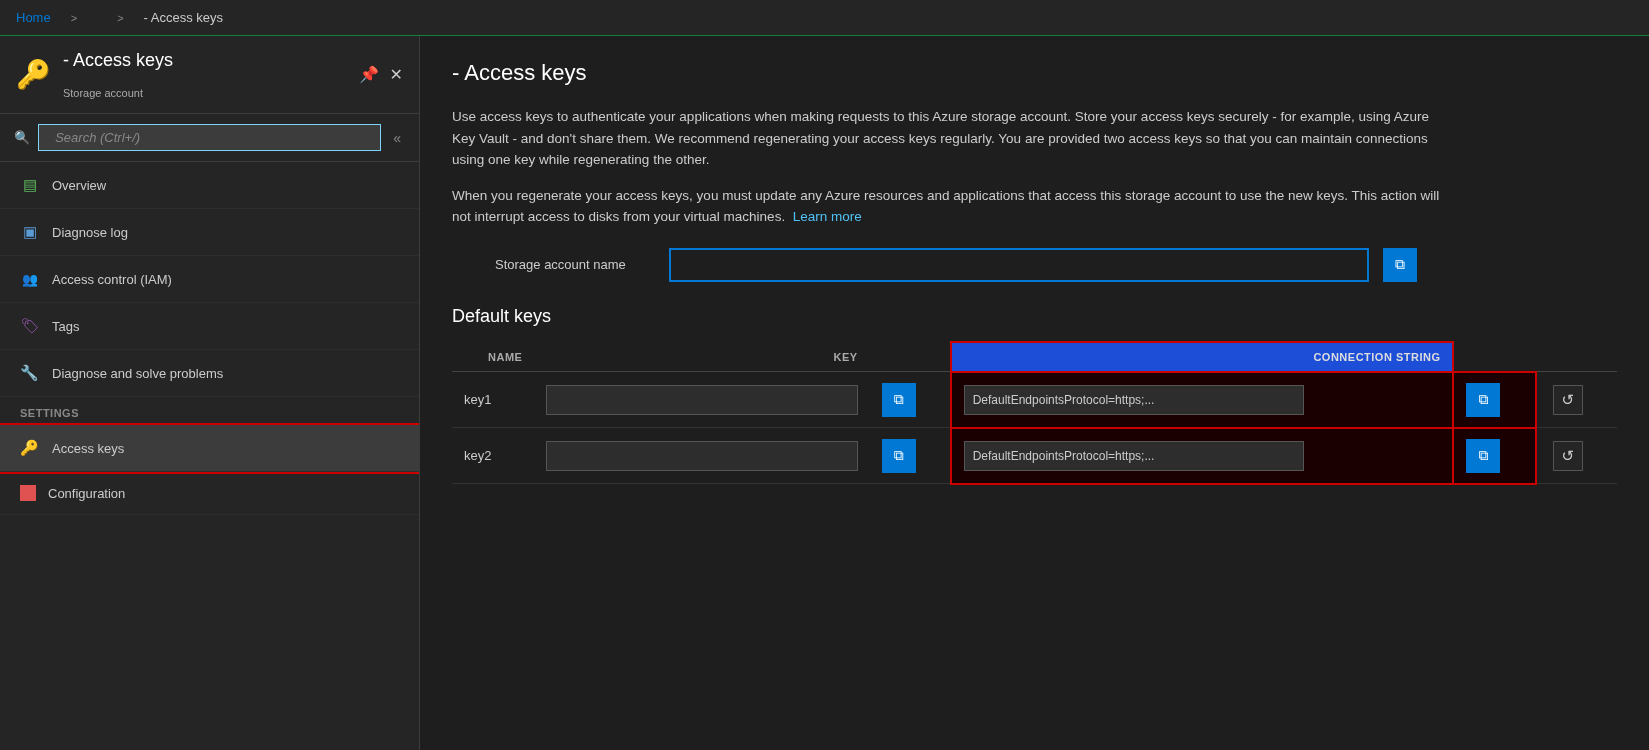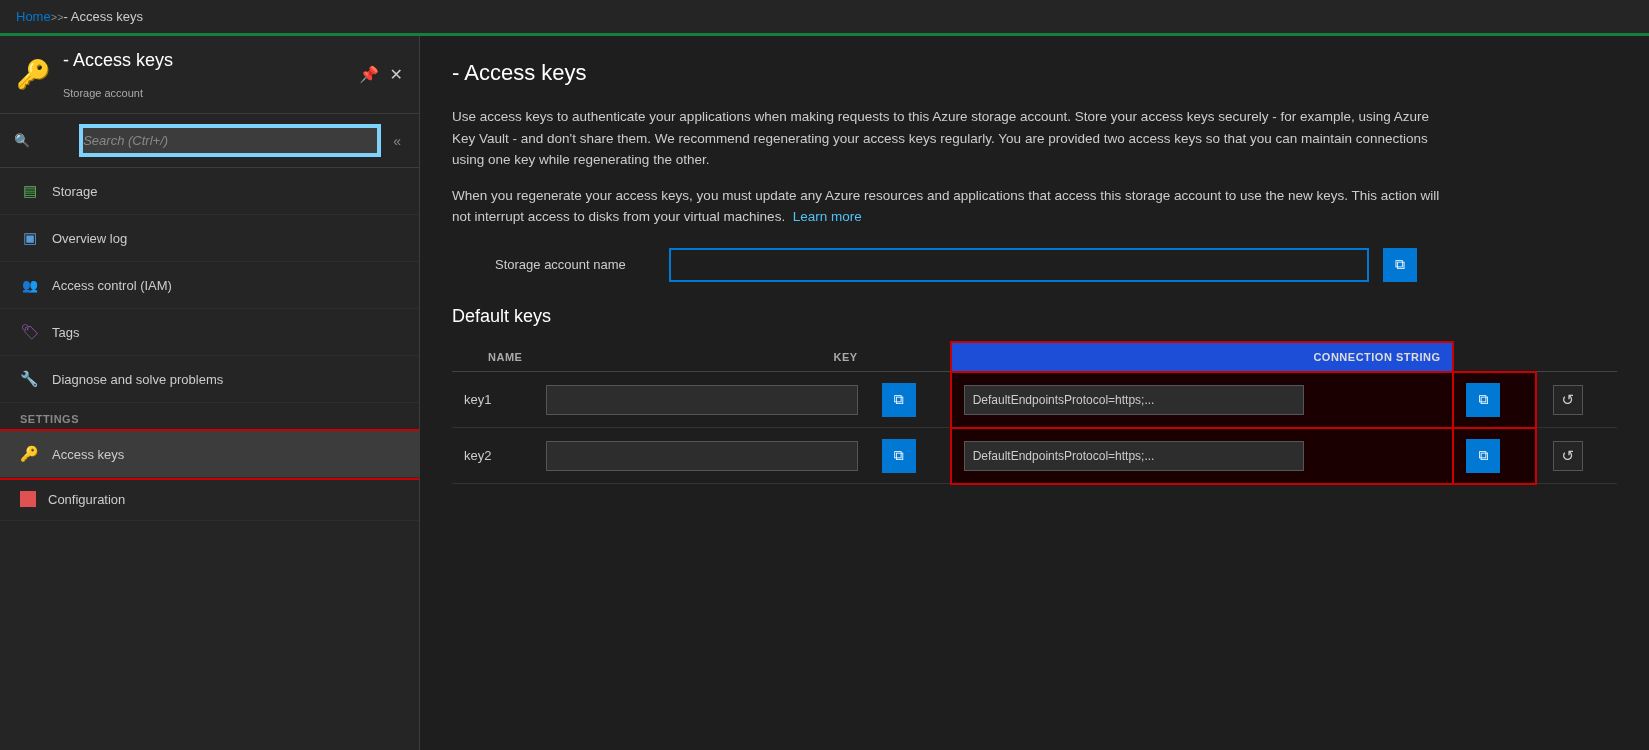--- a/index.html
+++ b/index.html
@@ -13,24 +13,24 @@
       overflow: hidden;
       display: flex;
       flex-direction: column;
     }
     
     .top-bar {
       background: #252526;
       padding: 8px 16px;
       display: flex;
       align-items: center;
-      gap: 0;
+      gap: 20px;
       font-size: 13px;
       color: #0078d4;
-      border-bottom: 3px solid #15803d;
+      border-bottom: 1px solid #15803d;
       min-height: 36px;
     }
     .top-bar .breadcrumb-home {
       color: #0078d4;
       cursor: pointer;
     }
     .top-bar .breadcrumb-sep {
       color: #888;
       font-size: 11px;
     }
@@ -91,28 +91,27 @@
     
     .sidebar-search {
       padding: 10px 14px;
       display: flex;
       align-items: center;
       gap: 8px;
       border-bottom: 1px solid #3c3c3c;
     }
     .sidebar-search input {
       background: #3c3c3c;
-      border: 4px solid #7dd3fc;
-      color: #cccccc;
-      padding: 5px 0;
+      border: 1px solid #7dd3fc;
+      color: #cccccc;
+      padding: 5px 16px;
       font-size: 13px;
       flex: 1;
       outline: none;
       font-style: italic;
-      margin-left: 41px;
     }
     .sidebar-search input::placeholder {
       color: #888;
     }
     .collapse-btn {
       color: #888;
       font-size: 14px;
       cursor: pointer;
       padding: 2px 4px;
     }
@@ -344,25 +343,25 @@
     <div class="sidebar-search">
       <span style="color:#888;font-size:13px;">🔍</span>
       <input type="text" placeholder="Search (Ctrl+/)" style="">
       <span class="collapse-btn">«</span>
     </div>
 
     <div class="sidebar-nav">
 
       <div class="nav-item">
         <span class="nav-item-icon icon-overview">▤</span>
-        <span>Storage</span>
+        <span>Overview</span>
       </div>
       <div class="nav-item">
         <span class="nav-item-icon icon-activity">▣</span>
-        <span>Overview log</span>
+        <span>Diagnose log</span>
       </div>
       <div class="nav-item">
         <span class="nav-item-icon icon-access-control" style="font-size:13px;">👥</span>
         <span>Access control (IAM)</span>
       </div>
       <div class="nav-item">
         <span class="nav-item-icon icon-tags">🏷</span>
         <span>Tags</span>
       </div>
       <div class="nav-item">

